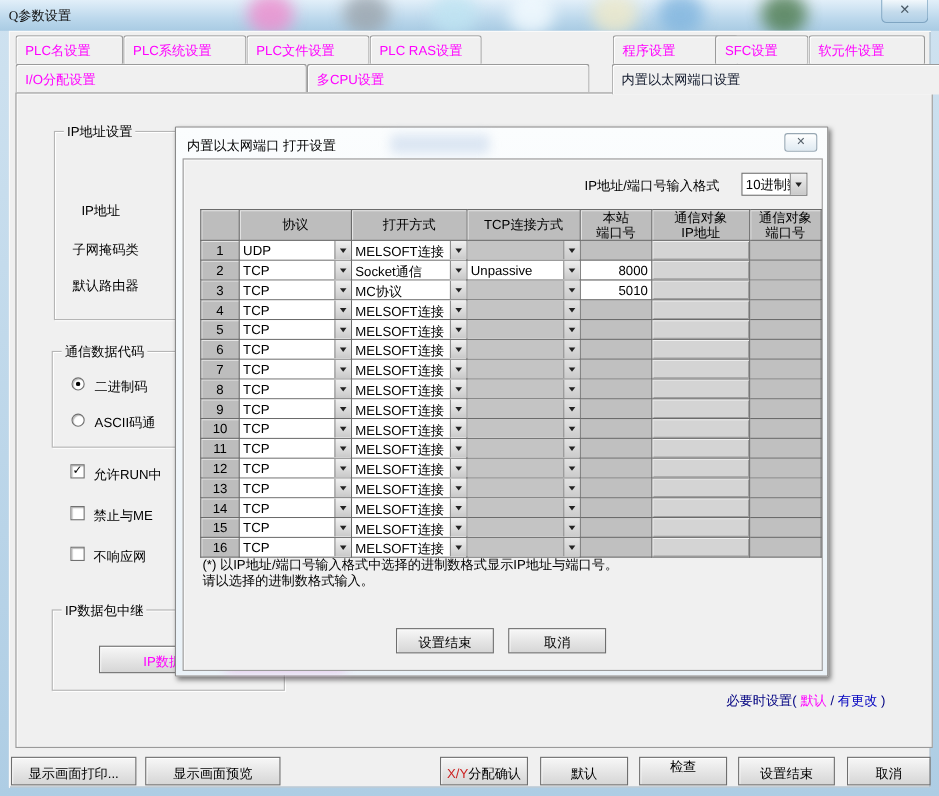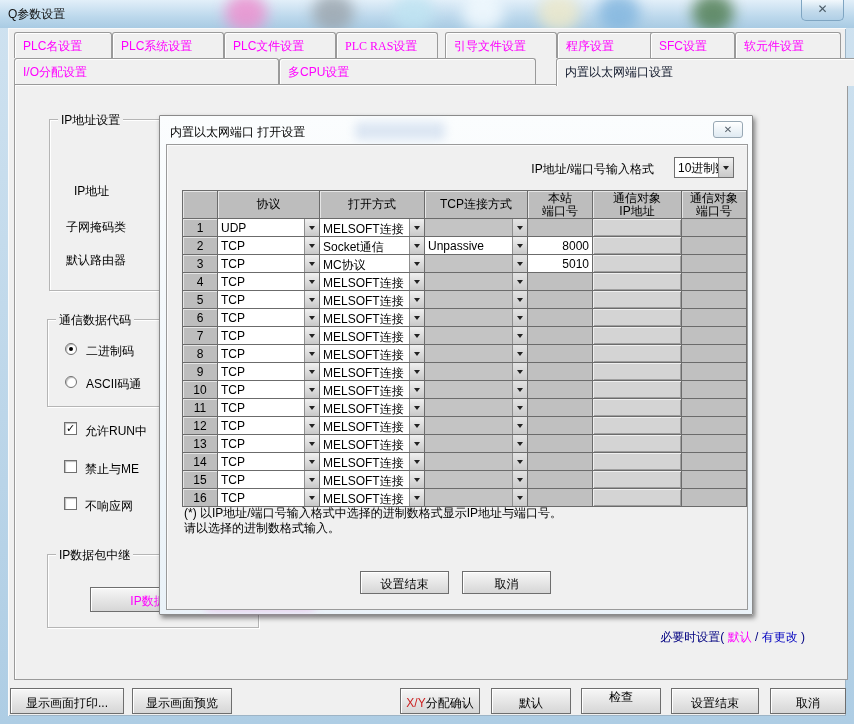--- a/index.html
+++ b/index.html
@@ -4,21 +4,21 @@
 <style>
   * { margin:0; padding:0; box-sizing:border-box; }
   html,body { width:854px; height:724px; }
   body { font-family:"Liberation Sans","DejaVu Sans",sans-serif; font-size:12px; color:#000; }
   .abs { position:absolute; }
   #win { position:relative; width:854px; height:724px; background:linear-gradient(#cfe2f0,#aecde4); overflow:hidden; }
 
   
   #titlebar { left:0; top:0; width:854px; height:28px; background:linear-gradient(#e2eff9,#bcd8ec 60%,#a9cbe3); overflow:hidden; }
   .blob { position:absolute; top:-6px; width:42px; height:38px; border-radius:50%; filter:blur(7px); opacity:.8; }
-  #title-text { left:8px; top:6px; color:#111; }
+  #title-text { left:8px; top:6px; color:#111;font-family:Liberation Serif, serif; }
   .win-close { left:801px; top:0; width:43px; height:21px; background:linear-gradient(#f2f8fc,#c4dbec 55%,#b0cfe6); border:1px solid #7fa5c2; border-top:none; border-radius:0 0 5px 5px; text-align:center; color:#4a5a66; font-weight:bold; font-size:12px; line-height:19px; cursor:pointer; }
 
   
   #content { left:8px; top:28px; width:838px; height:688px; background:#f0f0f0; box-shadow:inset 1px 1px 0 #fafafa, inset -1px -1px 0 #9db4c6; }
 
   
   .tab { position:absolute; height:26px; background:#f0f0f0; border:1px solid #9a9a9a; border-bottom:none; border-radius:3px 3px 0 0; box-shadow:inset 1px 1px 0 #ffffff; padding:5px 0 0 8px; color:#FF00FF; white-space:nowrap; overflow:hidden; cursor:pointer; }
   .tab.selected { color:#0f172a; height:28px; z-index:4; box-shadow:inset 1px 1px 0 #ffffff;margin-left:20px; }
   #tab-panel { left:6px; top:56px; width:834px; height:596px; background:#f0f0f0; border:1px solid #9a9a9a; box-shadow:inset 1px 1px 0 #fdfdfd; z-index:1; }
 
@@ -80,22 +80,21 @@
     <div class="win-close abs">
       <span>✕</span>
     </div>
   </div>
 
   <div id="content" class="abs">
 
     <div class="tab" style="left:6px;top:4px;width:98px;"><span>PLC名设置</span></div>
     <div class="tab" style="left:104px;top:4px;width:112px;"><span>PLC系统设置</span></div>
     <div class="tab" style="left:216px;top:4px;width:112px;"><span>PLC文件设置</span></div>
-    <div class="tab" style="left:328px;top:4px;width:102px;font-family:Liberation Serif, serif;"><span>PLC RAS设置</span></div>
-    <div class="tab" style="left:437px;top:4px;width:112px;"><span>引导文件设置</span></div>
+    <div class="tab" style="left:328px;top:4px;width:102px;"><span>PLC RAS设置</span></div>
     <div class="tab" style="left:549px;top:4px;width:114px;"><span>程序设置</span></div>
     <div class="tab" style="left:642px;top:4px;width:85px;"><span>SFC设置</span></div>
     <div class="tab" style="left:727px;top:4px;width:106px;"><span>软元件设置</span></div>
 
     <div class="tab" style="left:6px;top:30px;width:265px;"><span>I/O分配设置</span></div>
     <div class="tab" style="left:271px;top:30px;width:257px;"><span>多CPU设置</span></div>
     <div class="tab selected" style="left:528px;top:30px;width:305px;"><span>内置以太网端口设置</span></div>
 
     <div id="tab-panel" class="abs">
 
@@ -129,21 +128,21 @@
       <div class="abs" style="left:510px;top:544px;width:280px;text-align:right;color:#000080;">
         <span>必要时设置(</span>
         <span style="color:#FF00FF;cursor:pointer;">默认</span>
         <span>/</span>
         <span style="color:#0000C0;cursor:pointer;">有更改</span>
         <span>)</span>
       </div>
     </div>
 
     <div class="btn" style="left:2px;top:660px;width:114px;height:26px;padding-top:6px;"><span>显示画面打印...</span></div>
-    <div class="btn" style="left:124px;top:660px;width:100px;height:26px;padding-top:6px;"><span>显示画面预览</span></div>
+    <div class="btn" style="left:124px;top:660px;width:123px;height:26px;padding-top:6px;"><span>显示画面预览</span></div>
     <div class="btn" style="left:392px;top:660px;width:80px;height:26px;padding-top:6px;"><span class="xy">X/Y</span><span>分配确认</span></div>
     <div class="btn" style="left:483px;top:660px;width:80px;height:26px;padding-top:6px;"><span>默认</span></div>
     <div class="btn" style="left:573px;top:660px;width:80px;height:26px;padding-top:0;"><span>检查</span></div>
     <div class="btn" style="left:663px;top:660px;width:88px;height:26px;padding-top:6px;"><span>设置结束</span></div>
     <div class="btn" style="left:762px;top:660px;width:76px;height:26px;padding-top:6px;"><span>取消</span></div>
   </div>
 
   <div id="modal" class="abs">
     <div class="ghost" style="left:195px;top:6px;width:90px;height:18px;background:#c3d4ea;"></div>
     <div class="ghost" style="left:45px;top:478px;width:110px;height:16px;background:#e79ae0;"></div>

